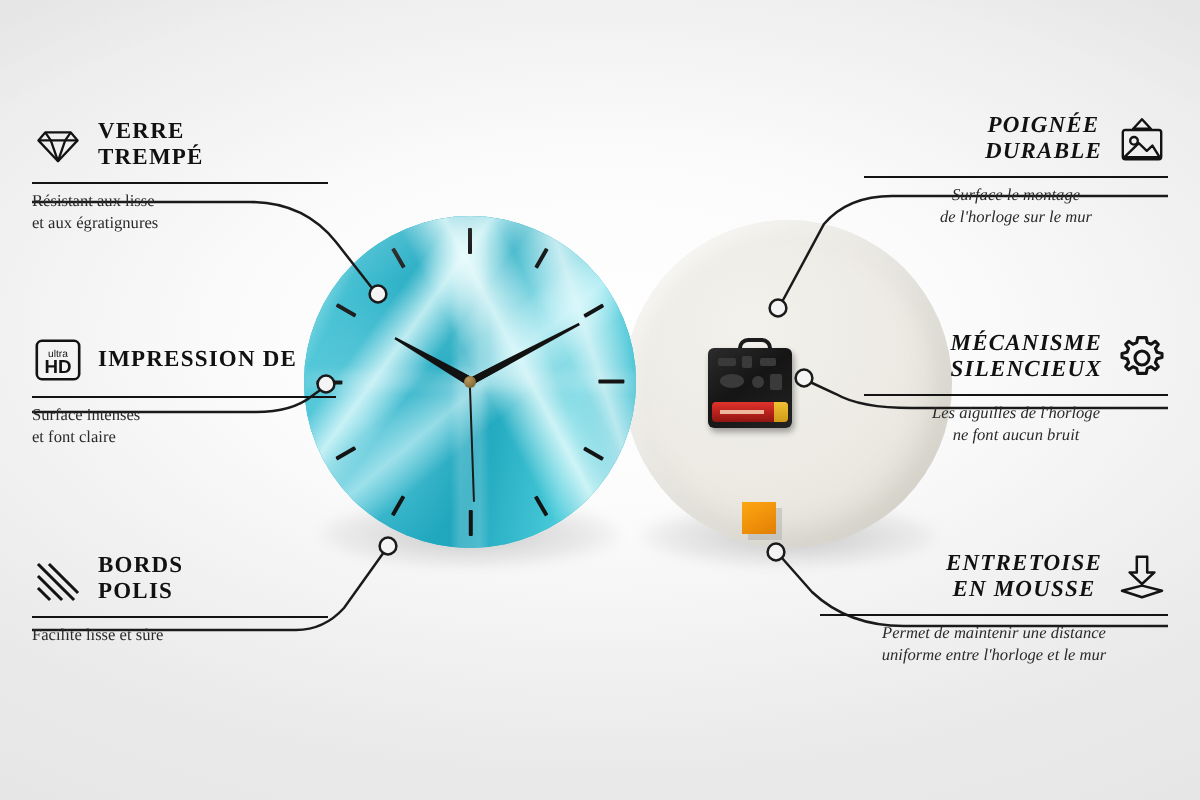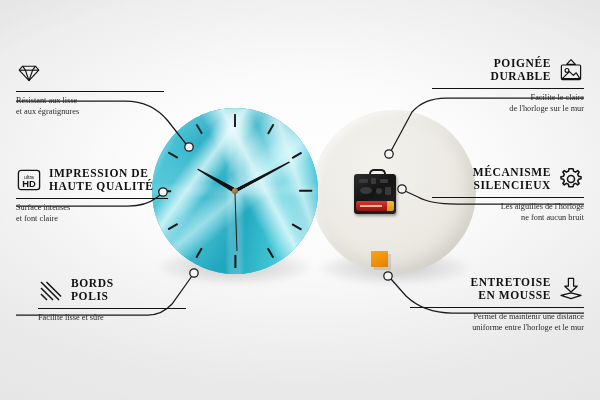--- a/index.html
+++ b/index.html
@@ -43,21 +43,21 @@
     stroke: #1a1a1a;
     stroke-width: 1.25;
   }
 
   
   .feature {
     position: absolute;
     width: 148px;
   }
   .feature.left  { text-align: left; }
-  .feature.right { text-align: right; }
+  .feature.right { text-align: center; font-style: italic; }
 
   .f-head {
     display: flex;
     align-items: center;
     gap: 7px;
     min-height: 30px;
   }
   .feature.right .f-head { flex-direction: row-reverse; }
 
   .f-title {
@@ -321,50 +321,53 @@
       <span class="f-icon">
         <svg viewBox="0 0 26 26" aria-hidden="true">
           <g fill="none" stroke="#131313" stroke-width="1.15" stroke-linejoin="round">
             <path d="M3.2,10.2 L6.6,6.2 L19.4,6.2 L22.8,10.2 L13,20.6 Z"></path>
             <path d="M3.2,10.2 L22.8,10.2"></path>
             <path d="M6.6,6.2 L9.4,10.2 L13,20.6"></path>
             <path d="M19.4,6.2 L16.6,10.2 L13,20.6"></path>
           </g>
         </svg>
       </span>
+      <span class="f-title">
+        <span>VERRE</span><br>
+        <span>TREMPÉ</span>
+      </span>
     </div>
     <div class="f-rule"></div>
     <div class="f-desc">
       <span>Résistant aux lisse</span><br>
       <span>et aux égratignures</span>
     </div>
   </div>
 
   <div class="feature left" style="left:16px; top:165px; width:152px;">
     <div class="f-head">
       <span class="f-icon">
         <svg viewBox="0 0 26 26" aria-hidden="true">
           <rect x="2.4" y="3.4" width="21.2" height="19.2" rx="2.6" fill="none" stroke="#131313" stroke-width="1.3"></rect>
           <text x="13" y="11.6" text-anchor="middle" font-family="Liberation Sans, sans-serif" font-size="5.1" fill="#131313">ultra</text>
           <text x="13" y="19.6" text-anchor="middle" font-family="Liberation Sans, sans-serif" font-size="9.4" font-weight="bold" fill="#131313">HD</text>
         </svg>
       </span>
       <span class="f-title">
         <span>IMPRESSION DE</span><br>
-        <span>HAUTE QUALITÉ</span>
       </span>
     </div>
     <div class="f-rule"></div>
     <div class="f-desc">
       <span>Surface intenses</span><br>
       <span>et font claire</span>
     </div>
   </div>
 
-  <div class="feature left" style="left:16px; top:275px;margin-left:22px;">
+  <div class="feature left" style="left:16px; top:275px;">
     <div class="f-head">
       <span class="f-icon">
         <svg viewBox="0 0 26 26" aria-hidden="true">
           <g stroke="#131313" stroke-width="1.5" stroke-linecap="square">
             <path d="M3.5,5.5 L20.5,22.5"></path>
             <path d="M3.5,11.5 L14.5,22.5"></path>
             <path d="M3.5,17.5 L8.5,22.5"></path>
             <path d="M9.0,5.5 L22.5,19.0"></path>
           </g>
         </svg>
@@ -392,21 +395,21 @@
           </g>
         </svg>
       </span>
       <span class="f-title">
         <span>POIGNÉE</span><br>
         <span>DURABLE</span>
       </span>
     </div>
     <div class="f-rule"></div>
     <div class="f-desc">
-      <span>Facilite le claire</span><br>
+      <span>Surface le montage</span><br>
       <span>de l'horloge sur le mur</span>
     </div>
   </div>
 
   <div class="feature right" style="left:410px; top:274px; width:174px;">
     <div class="f-head">
       <span class="f-icon">
         <svg viewBox="0 0 26 26" aria-hidden="true">
           <g fill="none" stroke="#131313" stroke-width="1.25" stroke-linejoin="round">
             <path d="M10.4,2.4 L15.6,2.4 L15.6,10.2 L19.2,10.2 L13,16.0 L6.8,10.2 L10.4,10.2 Z"></path>

